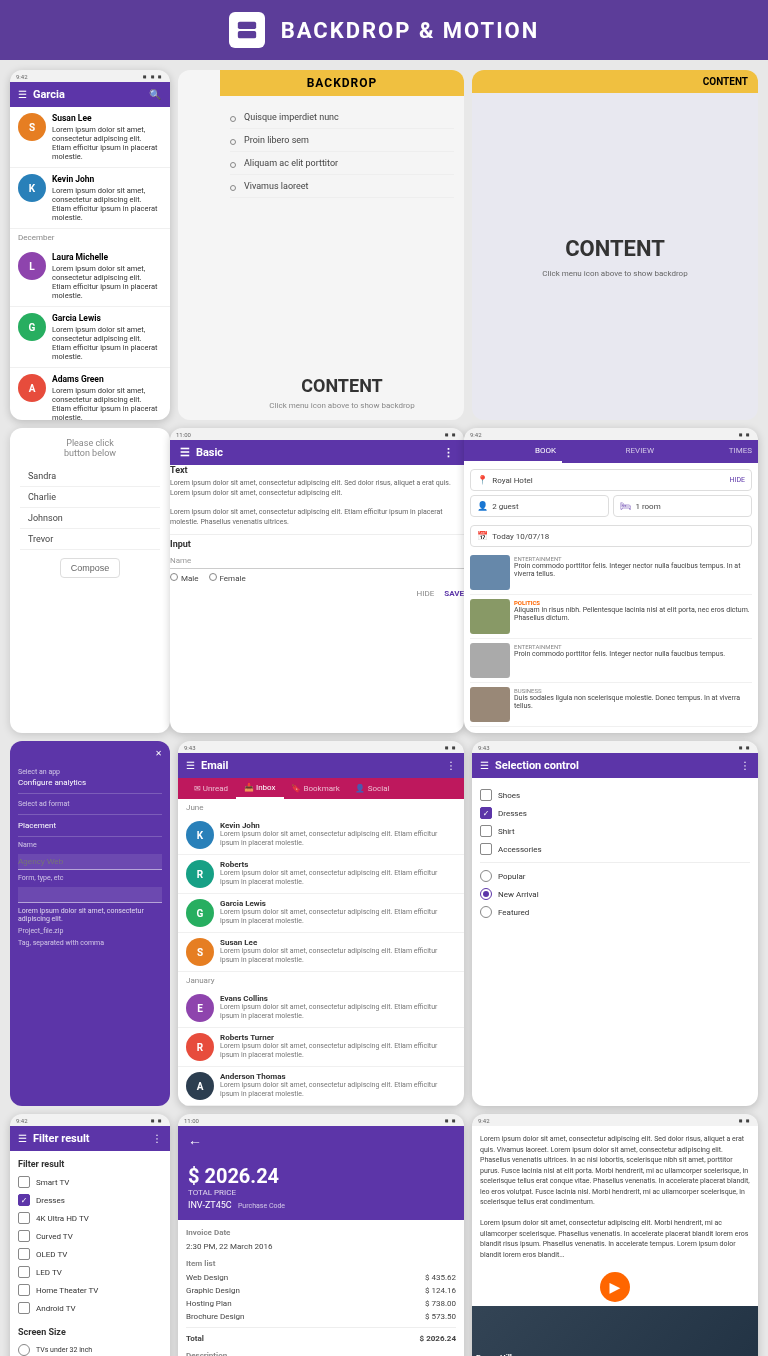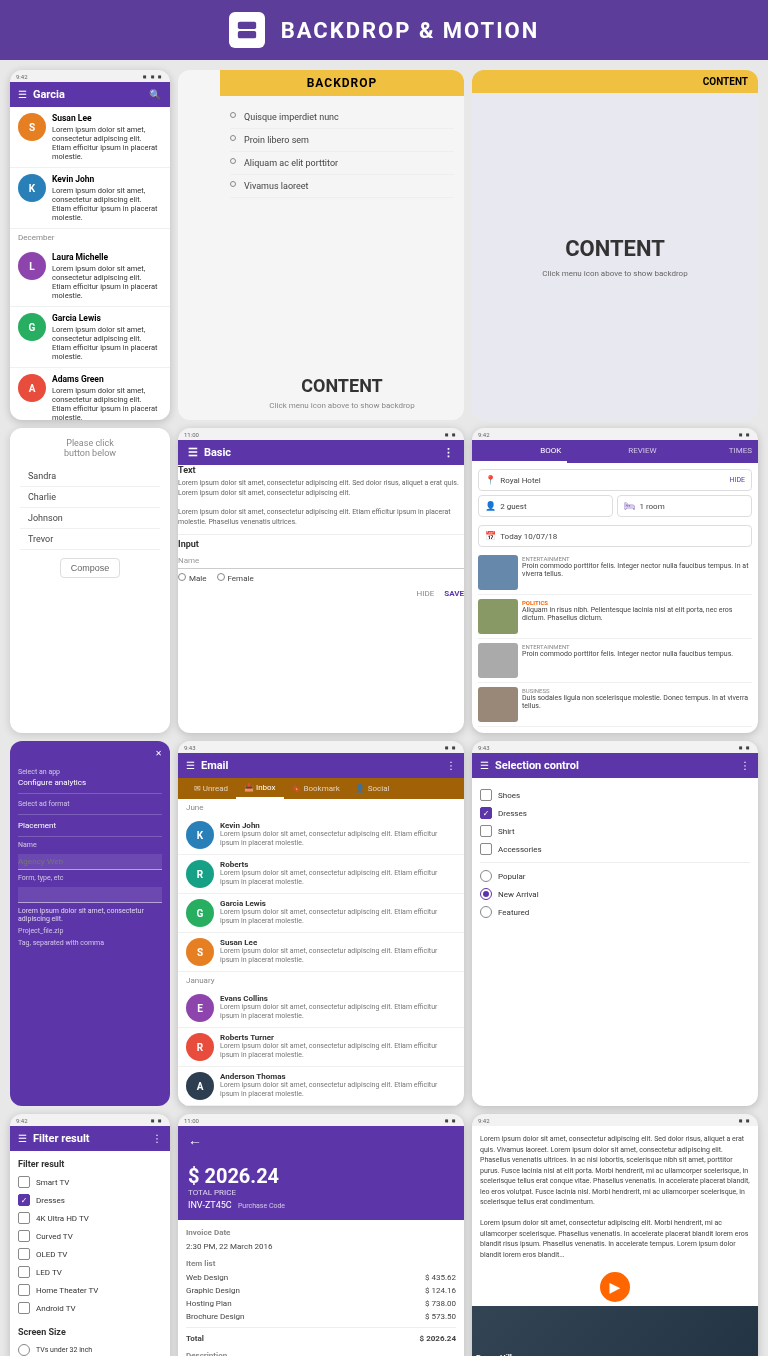--- a/index.html
+++ b/index.html
@@ -113,21 +113,21 @@
       font-weight: bold;
       font-size: 12px;
       letter-spacing: 1px;
     }
     .backdrop-menu {
       padding: 10px;
       flex: 1;
     }
     .backdrop-menu-item {
       display: flex;
-      align-items: flex-start;
+      align-items: flex-end;
       gap: 8px;
       padding: 6px 0;
       font-size: 9px;
       color: #444;
       border-bottom: 1px solid #eee;
     }
     .menu-dot {
       width: 6px;
       height: 6px;
       border-radius: 50%;
@@ -180,21 +180,20 @@
       font-size: 8px;
       color: #666;
       text-align: center;
     }
 
     
     .second-row {
       grid-column: 1 / -1;
       display: grid;
       grid-template-columns: 160px 1fr 1fr;
-      gap: 8px;
     }
 
     
     .click-panel {
       background: white;
       border-radius: 12px;
       padding: 10px;
       box-shadow: 0 2px 8px rgba(0,0,0,0.15);
       display: flex;
       flex-direction: column;
@@ -496,21 +495,21 @@
       justify-content: space-between;
       padding: 0 6px;
       font-size: 6px;
       color: #666;
     }
     .tag-orange { color: #ff6600; font-size: 6px; text-transform: uppercase; font-weight: bold; }
 
     
     .email-tabs {
       display: flex;
-      background: #a16207;
+      background: #be185d;
       padding: 0 8px;
       text-align: right;
     }
     .email-tab {
       padding: 5px 8px;
       font-size: 8px;
       color: rgba(255,255,255,0.7);
       display: flex;
       align-items: center;
       gap: 3px;

